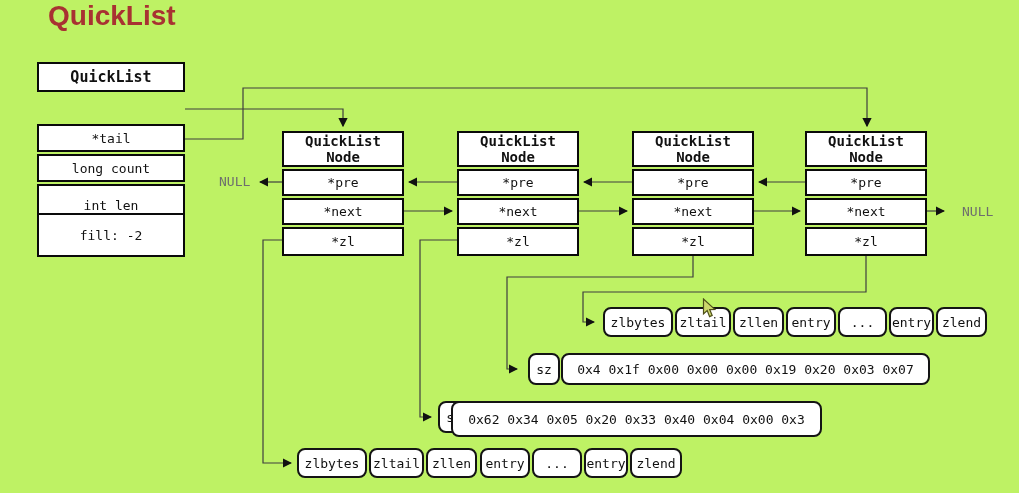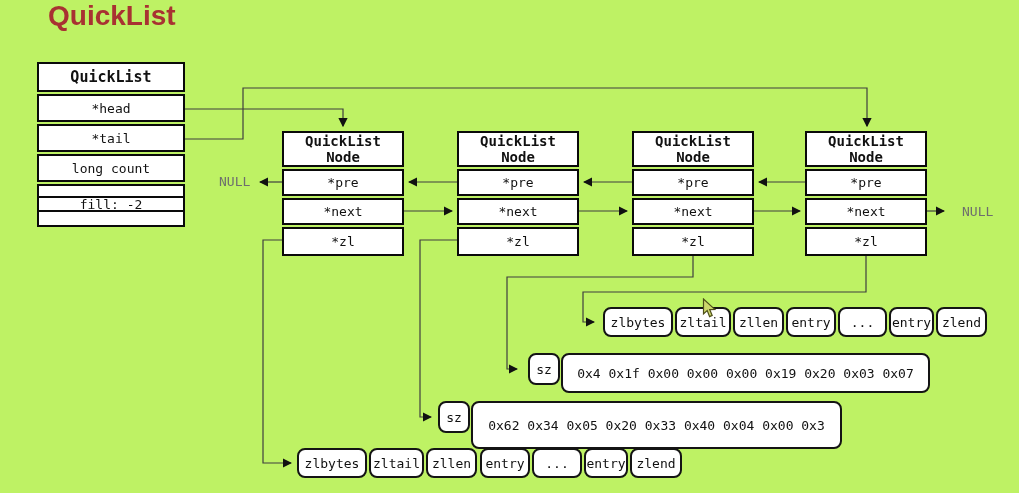--- a/index.html
+++ b/index.html
@@ -47,25 +47,24 @@
     <path d="M754 211 H800" marker-end="url(#arr)"></path>
     <path d="M927 211 H944" marker-end="url(#arr)"></path>
     <path d="M282 240 H263 V463 H291" marker-end="url(#arr)"></path>
     <path d="M457 240 H420 V417 H431" marker-end="url(#arr)"></path>
     <path d="M693 256 V277 H507 V369 H517" marker-end="url(#arr)"></path>
     <path d="M866 256 V292 H583 V322 H594" marker-end="url(#arr)"></path>
   </svg>
 
   <div class="structbox" style="left:37px;top:62px;width:148px;height:211px">
     <div class="cell hdr" style="top:0;height:30px">QuickList</div>
-    <div class="cell" style="top:32px;height:28px">*head</div>
     <div class="cell" style="top:62px;height:28px">*tail</div>
     <div class="cell" style="top:92px;height:28px">long count</div>
     <div class="cell" style="top:122px;height:43px">int len</div>
-    <div class="cell" style="top:134px;height:16px">fill: -2</div>
+    <div class="cell" style="top:151px;height:44px">fill: -2</div>
   </div>
 
   <div class="structbox" style="left:282px;top:131px;width:122px;height:125px">
     <div class="cell nhdr" style="top:0;height:36px">
       <span>QuickList</span>
       <span>Node</span>
     </div>
     <div class="cell" style="top:38px;height:27px">*pre</div>
     <div class="cell" style="top:67px;height:27px">*next</div>
     <div class="cell" style="top:96px;height:29px">*zl</div>
@@ -109,26 +108,26 @@
     <div class="rcell" style="left:675px;top:307px;width:56px">zltail</div>
     <div class="rcell" style="left:733px;top:307px;width:51px">zllen</div>
     <div class="rcell" style="left:786px;top:307px;width:50px">entry</div>
     <div class="rcell" style="left:838px;top:307px;width:49px">...</div>
     <div class="rcell" style="left:889px;top:307px;width:45px">entry</div>
     <div class="rcell" style="left:936px;top:307px;width:51px">zlend</div>
   </div>
 
   <div>
     <div class="rcell" style="left:528px;top:353px;width:32px;height:32px">sz</div>
-    <div class="rcell" style="left:561px;top:353px;width:369px;height:40px">0x4 0x1f 0x00 0x00 0x00 0x19 0x20 0x03 0x07</div>
+    <div class="rcell" style="left:561px;top:353px;width:369px;height:32px">0x4 0x1f 0x00 0x00 0x00 0x19 0x20 0x03 0x07</div>
   </div>
 
   <div>
     <div class="rcell" style="left:438px;top:401px;width:32px;height:32px">sz</div>
-    <div class="rcell" style="left:471px;top:401px;width:371px;height:48px">0x62 0x34 0x05 0x20 0x33 0x40 0x04 0x00 0x3</div>
+    <div class="rcell" style="left:451px;top:401px;width:371px;height:36px">0x62 0x34 0x05 0x20 0x33 0x40 0x04 0x00 0x3</div>
   </div>
 
   <div>
     <div class="rcell" style="left:297px;top:448px;width:70px">zlbytes</div>
     <div class="rcell" style="left:369px;top:448px;width:55px">zltail</div>
     <div class="rcell" style="left:426px;top:448px;width:51px">zllen</div>
     <div class="rcell" style="left:480px;top:448px;width:50px">entry</div>
     <div class="rcell" style="left:532px;top:448px;width:50px">...</div>
     <div class="rcell" style="left:584px;top:448px;width:44px">entry</div>
     <div class="rcell" style="left:630px;top:448px;width:52px">zlend</div>

